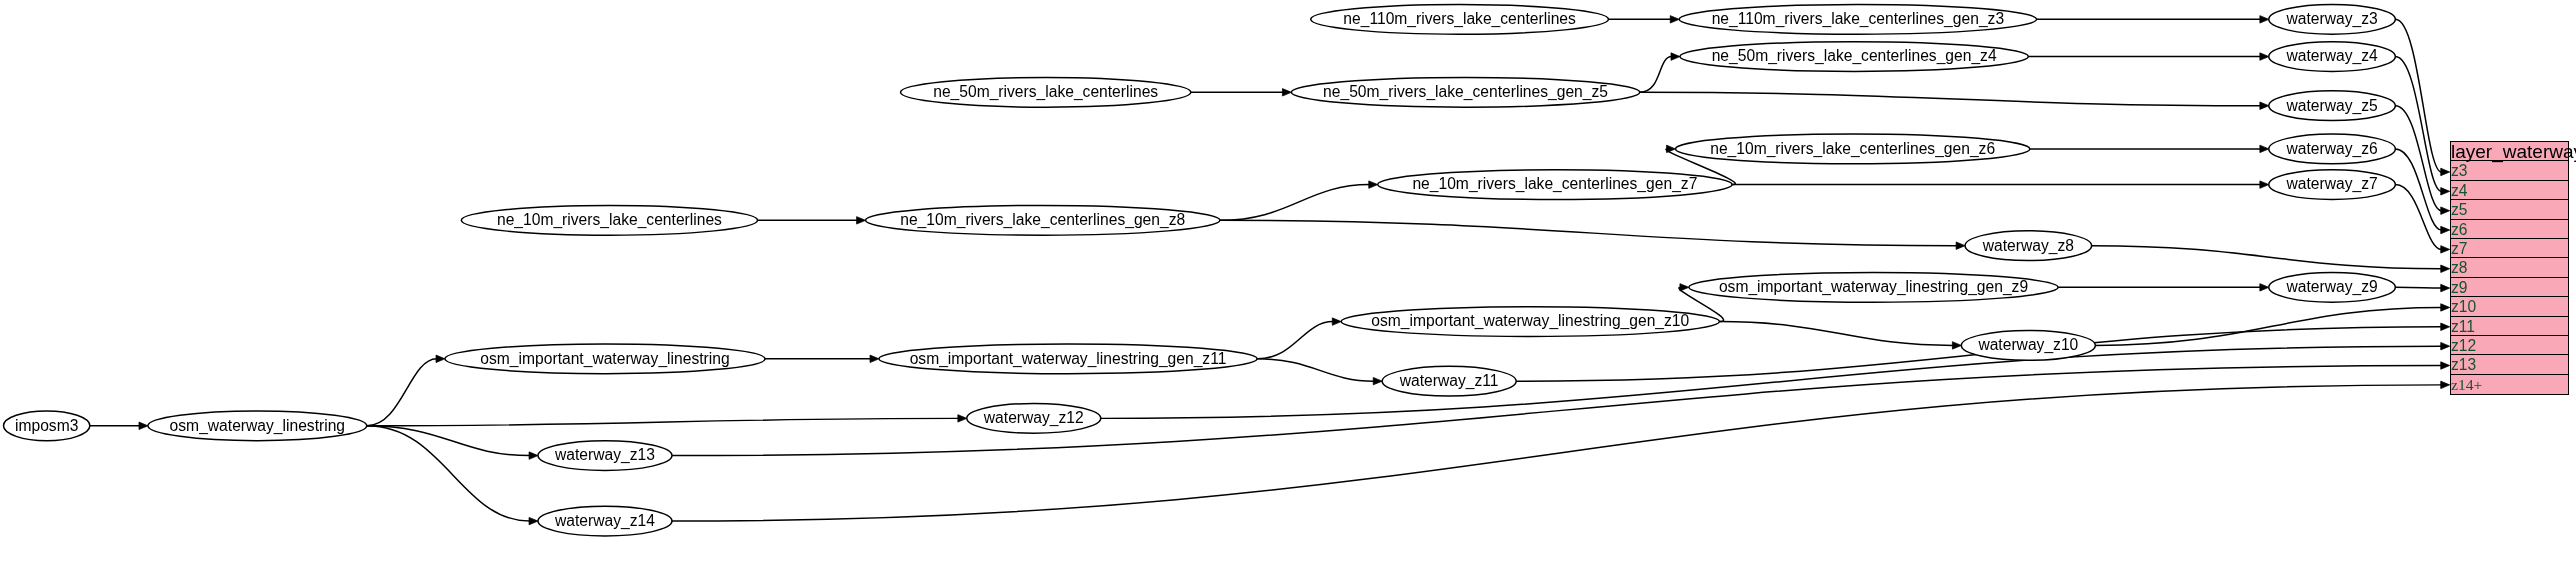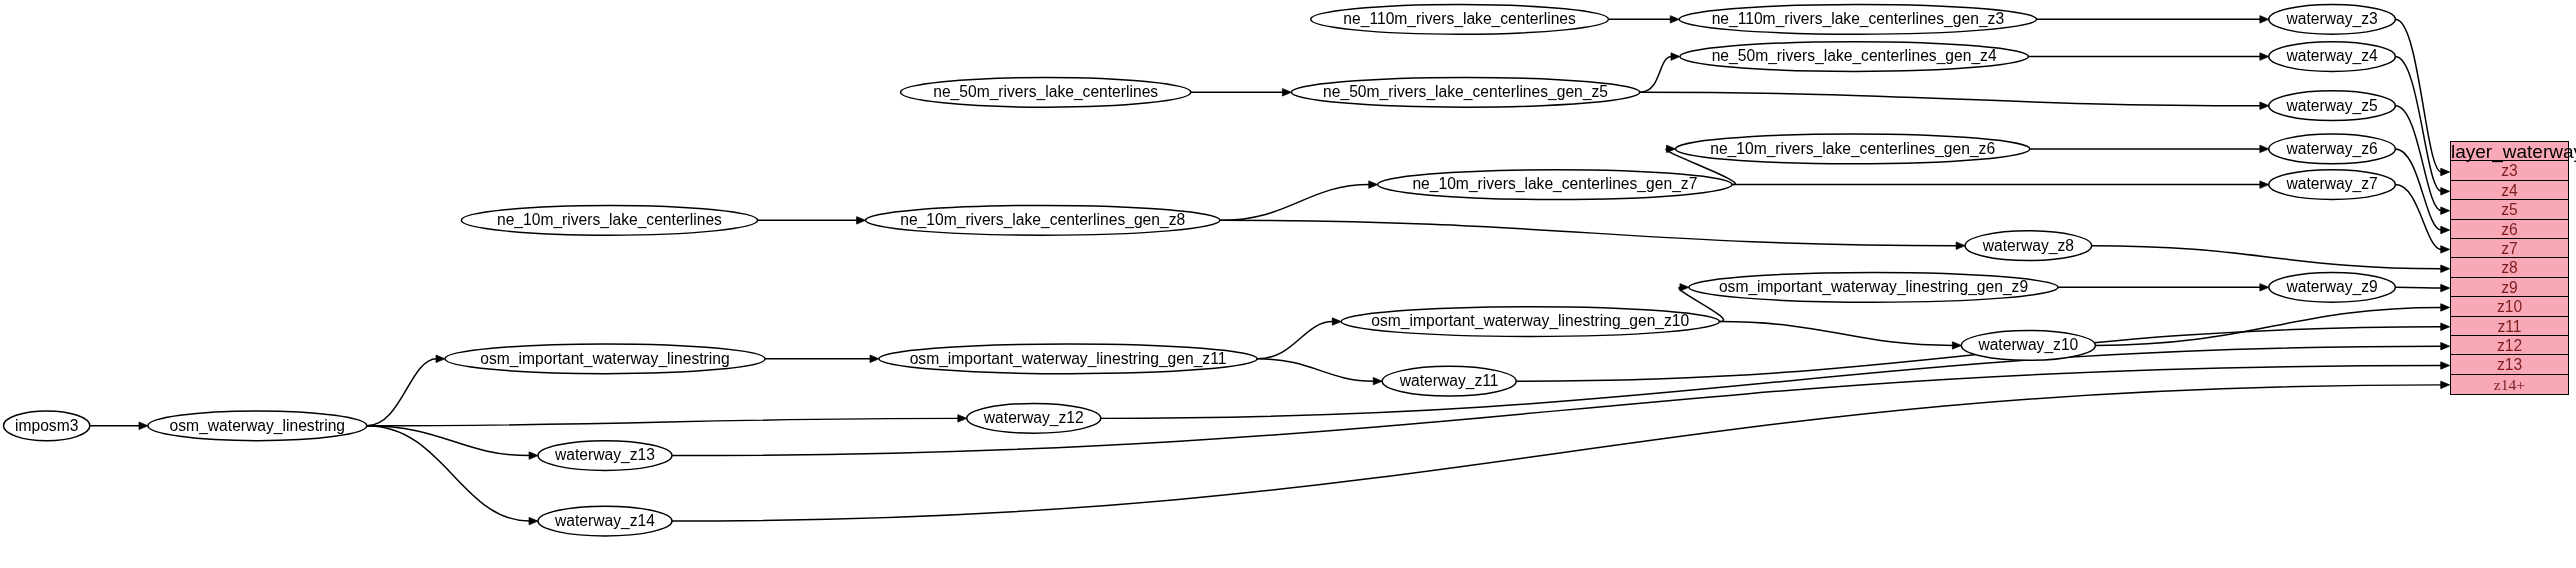--- a/index.html
+++ b/index.html
@@ -57,22 +57,22 @@
     text-align: center;
     border-bottom: 1.5px solid #000000;
     line-height: 19.4px;
     height: 19.4px;
     box-sizing: border-box;
     white-space: nowrap;
   }
   .legend-row {
     font-family: "Liberation Sans", sans-serif;
     font-size: 15.6px;
-    color: #7f1d1d;
-    text-align: center;
+    color: #14532d;
+    text-align: left;
     border-bottom: 1.5px solid #000000;
     line-height: 19.4px;
     height: 19.4px;
     box-sizing: border-box;
   }
   .legend-row.last {
     border-bottom: none;
     font-family: Liberation Serif, serif;
   }
 </style>

